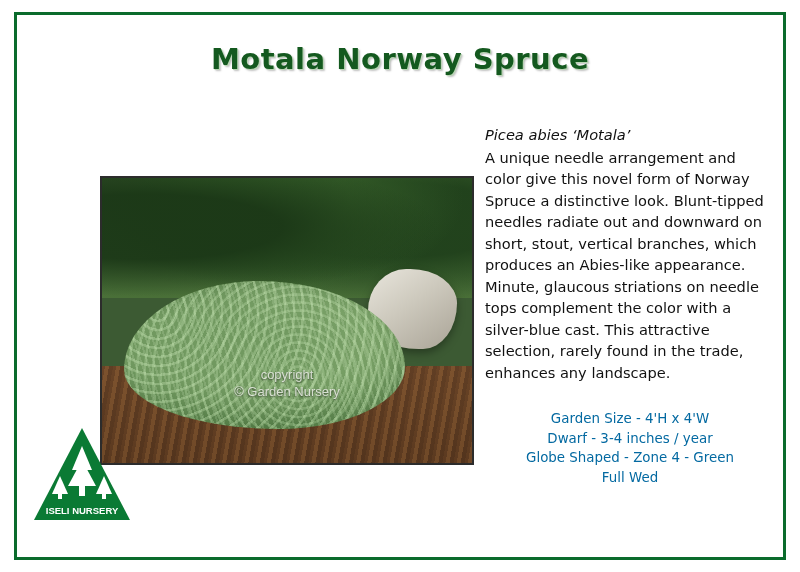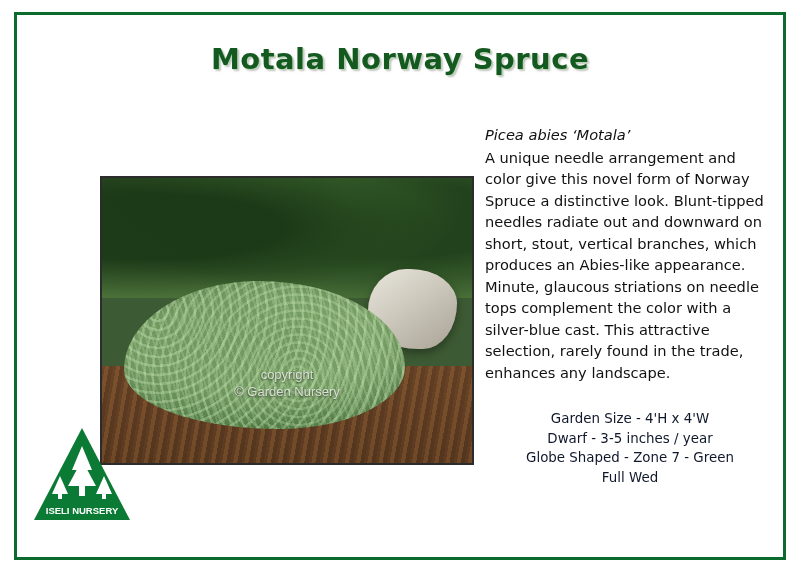--- a/index.html
+++ b/index.html
@@ -145,21 +145,21 @@
   }
   .specs {
     position: absolute;
     left: 485px;
     top: 409px;
     width: 290px;
     text-align: center;
     font-family: "DejaVu Sans", sans-serif;
     font-size: 13.4px;
     line-height: 19.5px;
-    color: #0f172a;
+    color: #0369a1;
   }
   .logo {
     position: absolute;
     left: 30px;
     top: 424px;
     width: 104px;
     height: 104px;
     text-decoration: underline;
   }
   .logo svg { display: block; }
@@ -186,22 +186,22 @@
     </div>
   </div>
 
   <div class="desc">
     <span class="botanical">Picea abies ‘Motala’</span>
     <span>A unique needle arrangement and color give this novel form of Norway Spruce a distinctive look. Blunt-tipped needles radiate out and downward on short, stout, vertical branches, which produces an Abies-like appearance. Minute, glaucous striations on needle tops complement the color with a silver-blue cast. This attractive selection, rarely found in the trade, enhances any landscape.</span>
   </div>
 
   <div class="specs">
     <div>Garden Size - 4'H x 4'W</div>
-    <div>Dwarf - 3-5 inches / year</div>
-    <div>Globe Shaped - Zone 7 - Green</div>
+    <div>Dwarf - 3-4 inches / year</div>
+    <div>Globe Shaped - Zone 4 - Green</div>
     <div>Full Wed</div>
   </div>
 
   <div class="logo">
     <svg width="104" height="104" viewBox="0 0 104 104">
       <polygon points="52,4 100,96 4,96" fill="#0a7a34"></polygon>
       <g fill="#ffffff">
         <polygon points="52,22 62,46 42,46"></polygon>
         <polygon points="52,36 66,62 38,62"></polygon>
         <rect x="49" y="58" width="6" height="14"></rect>

